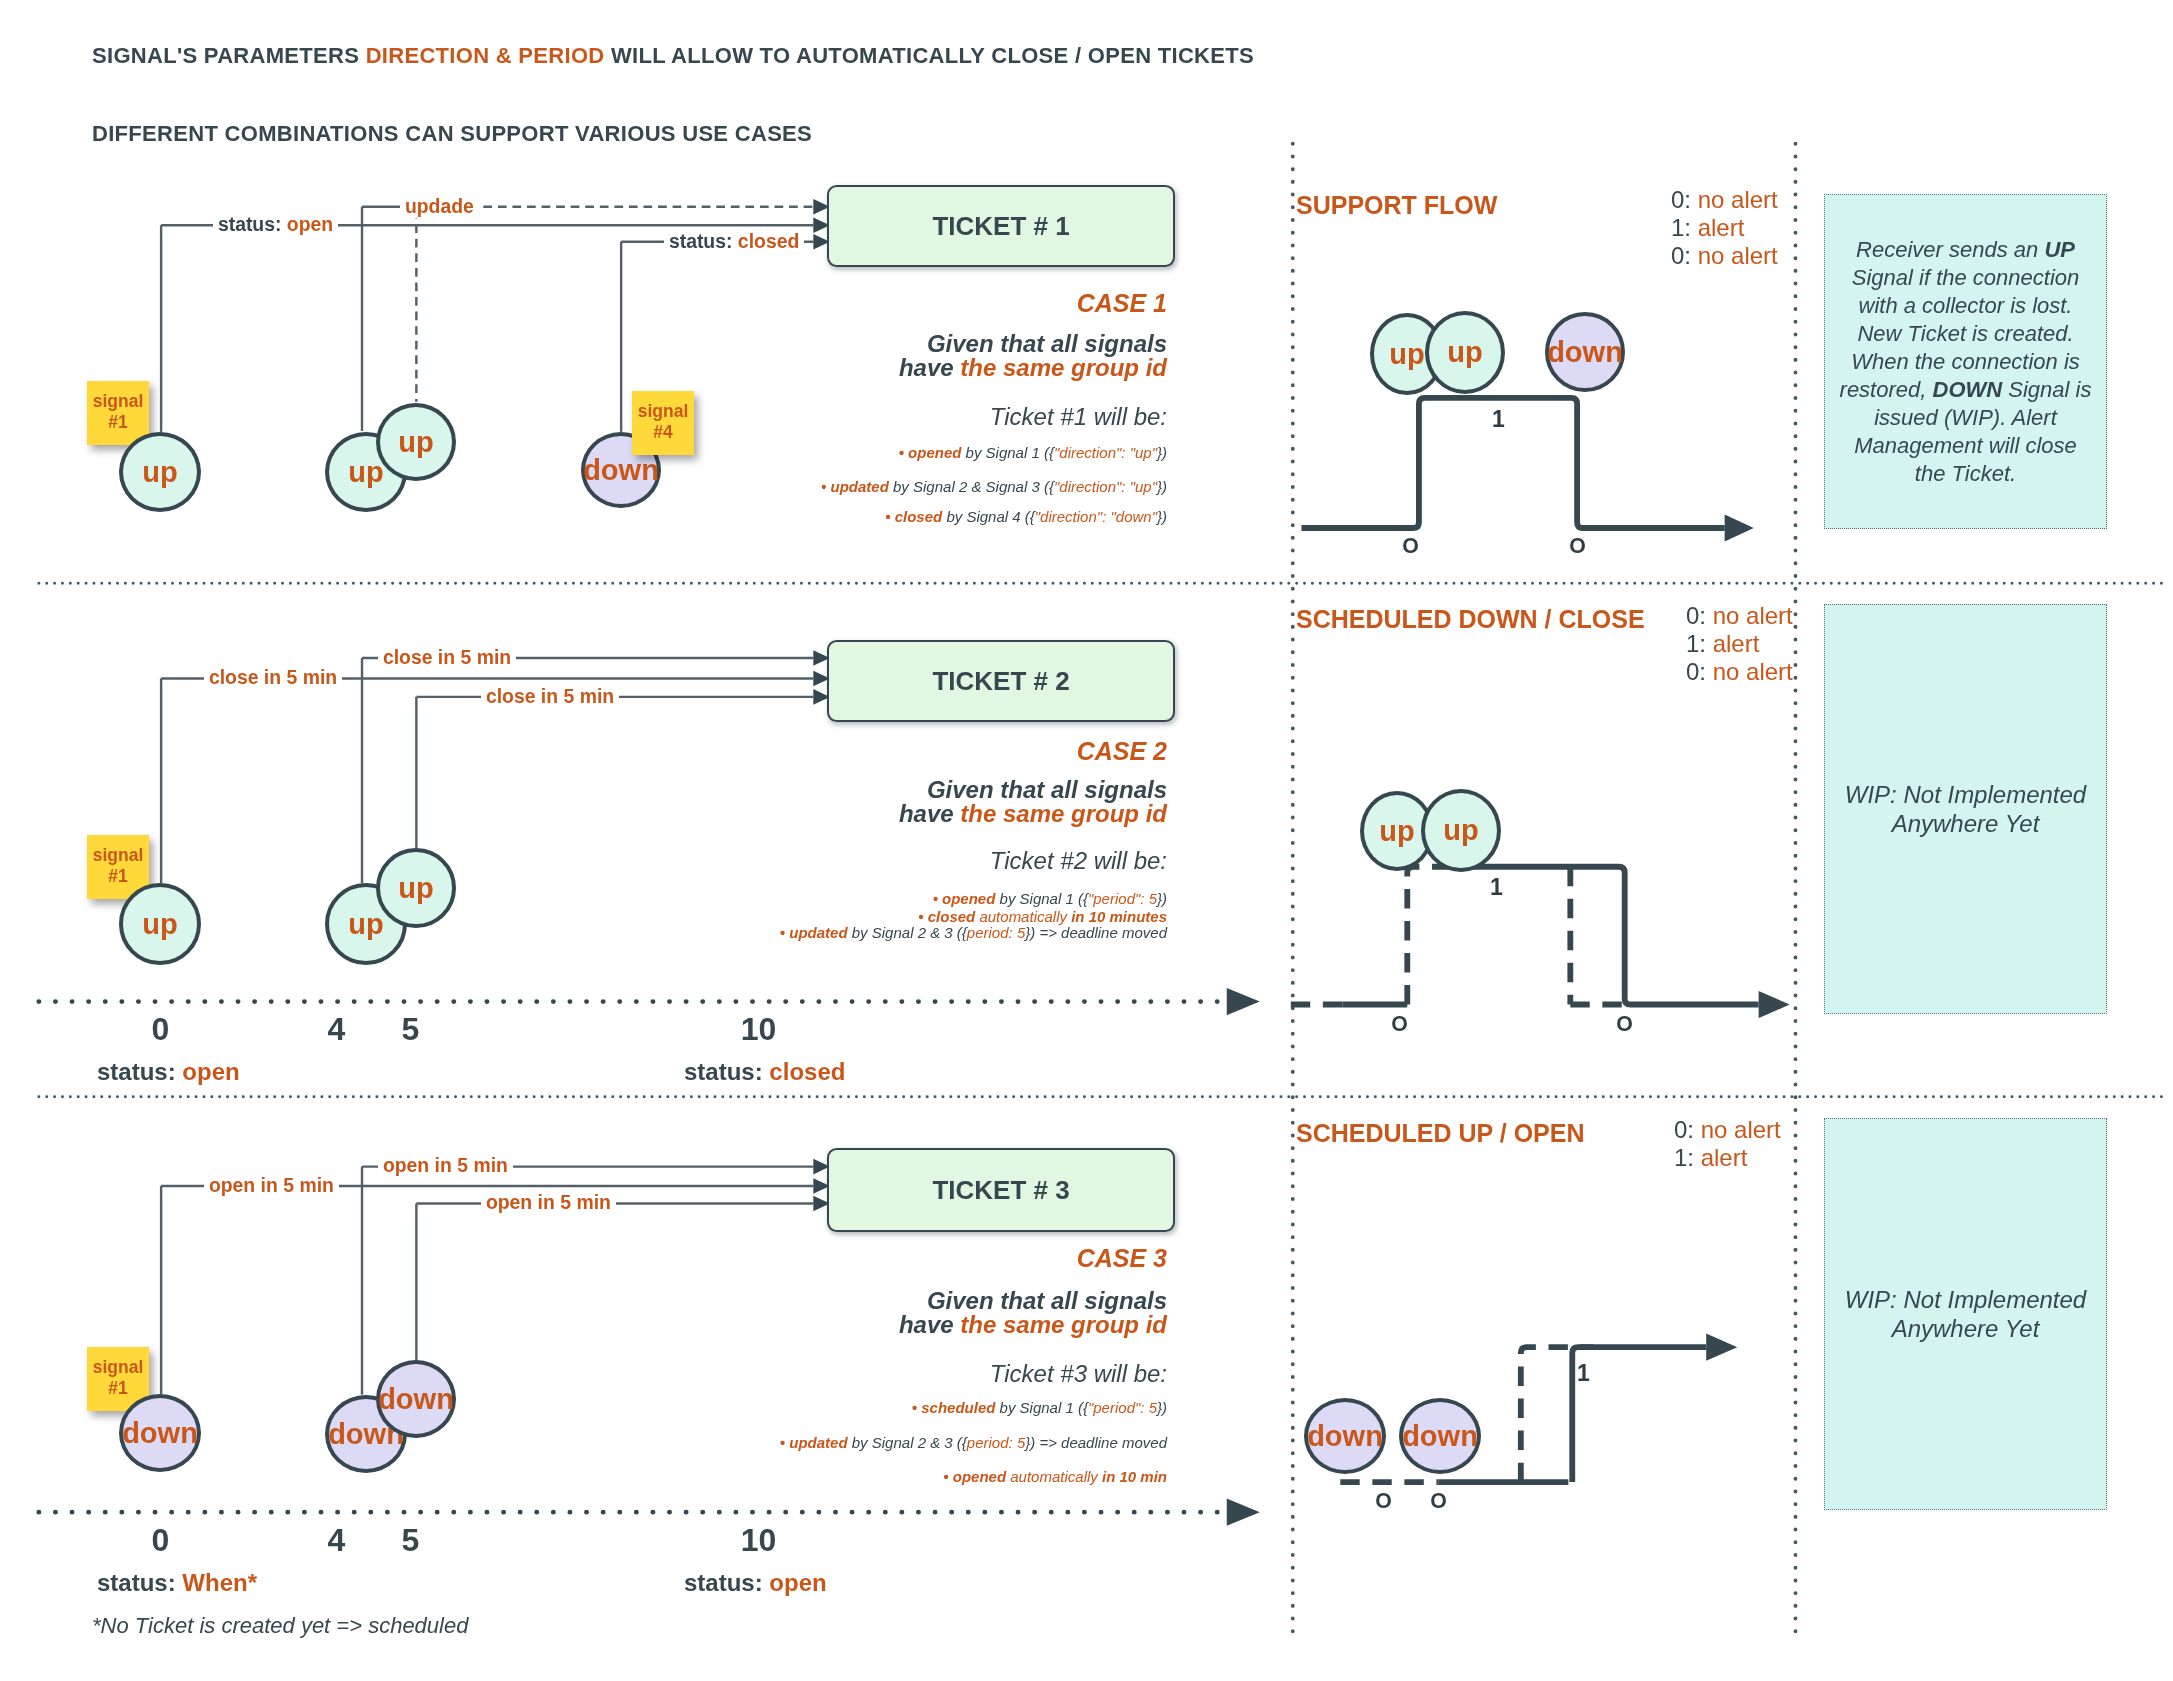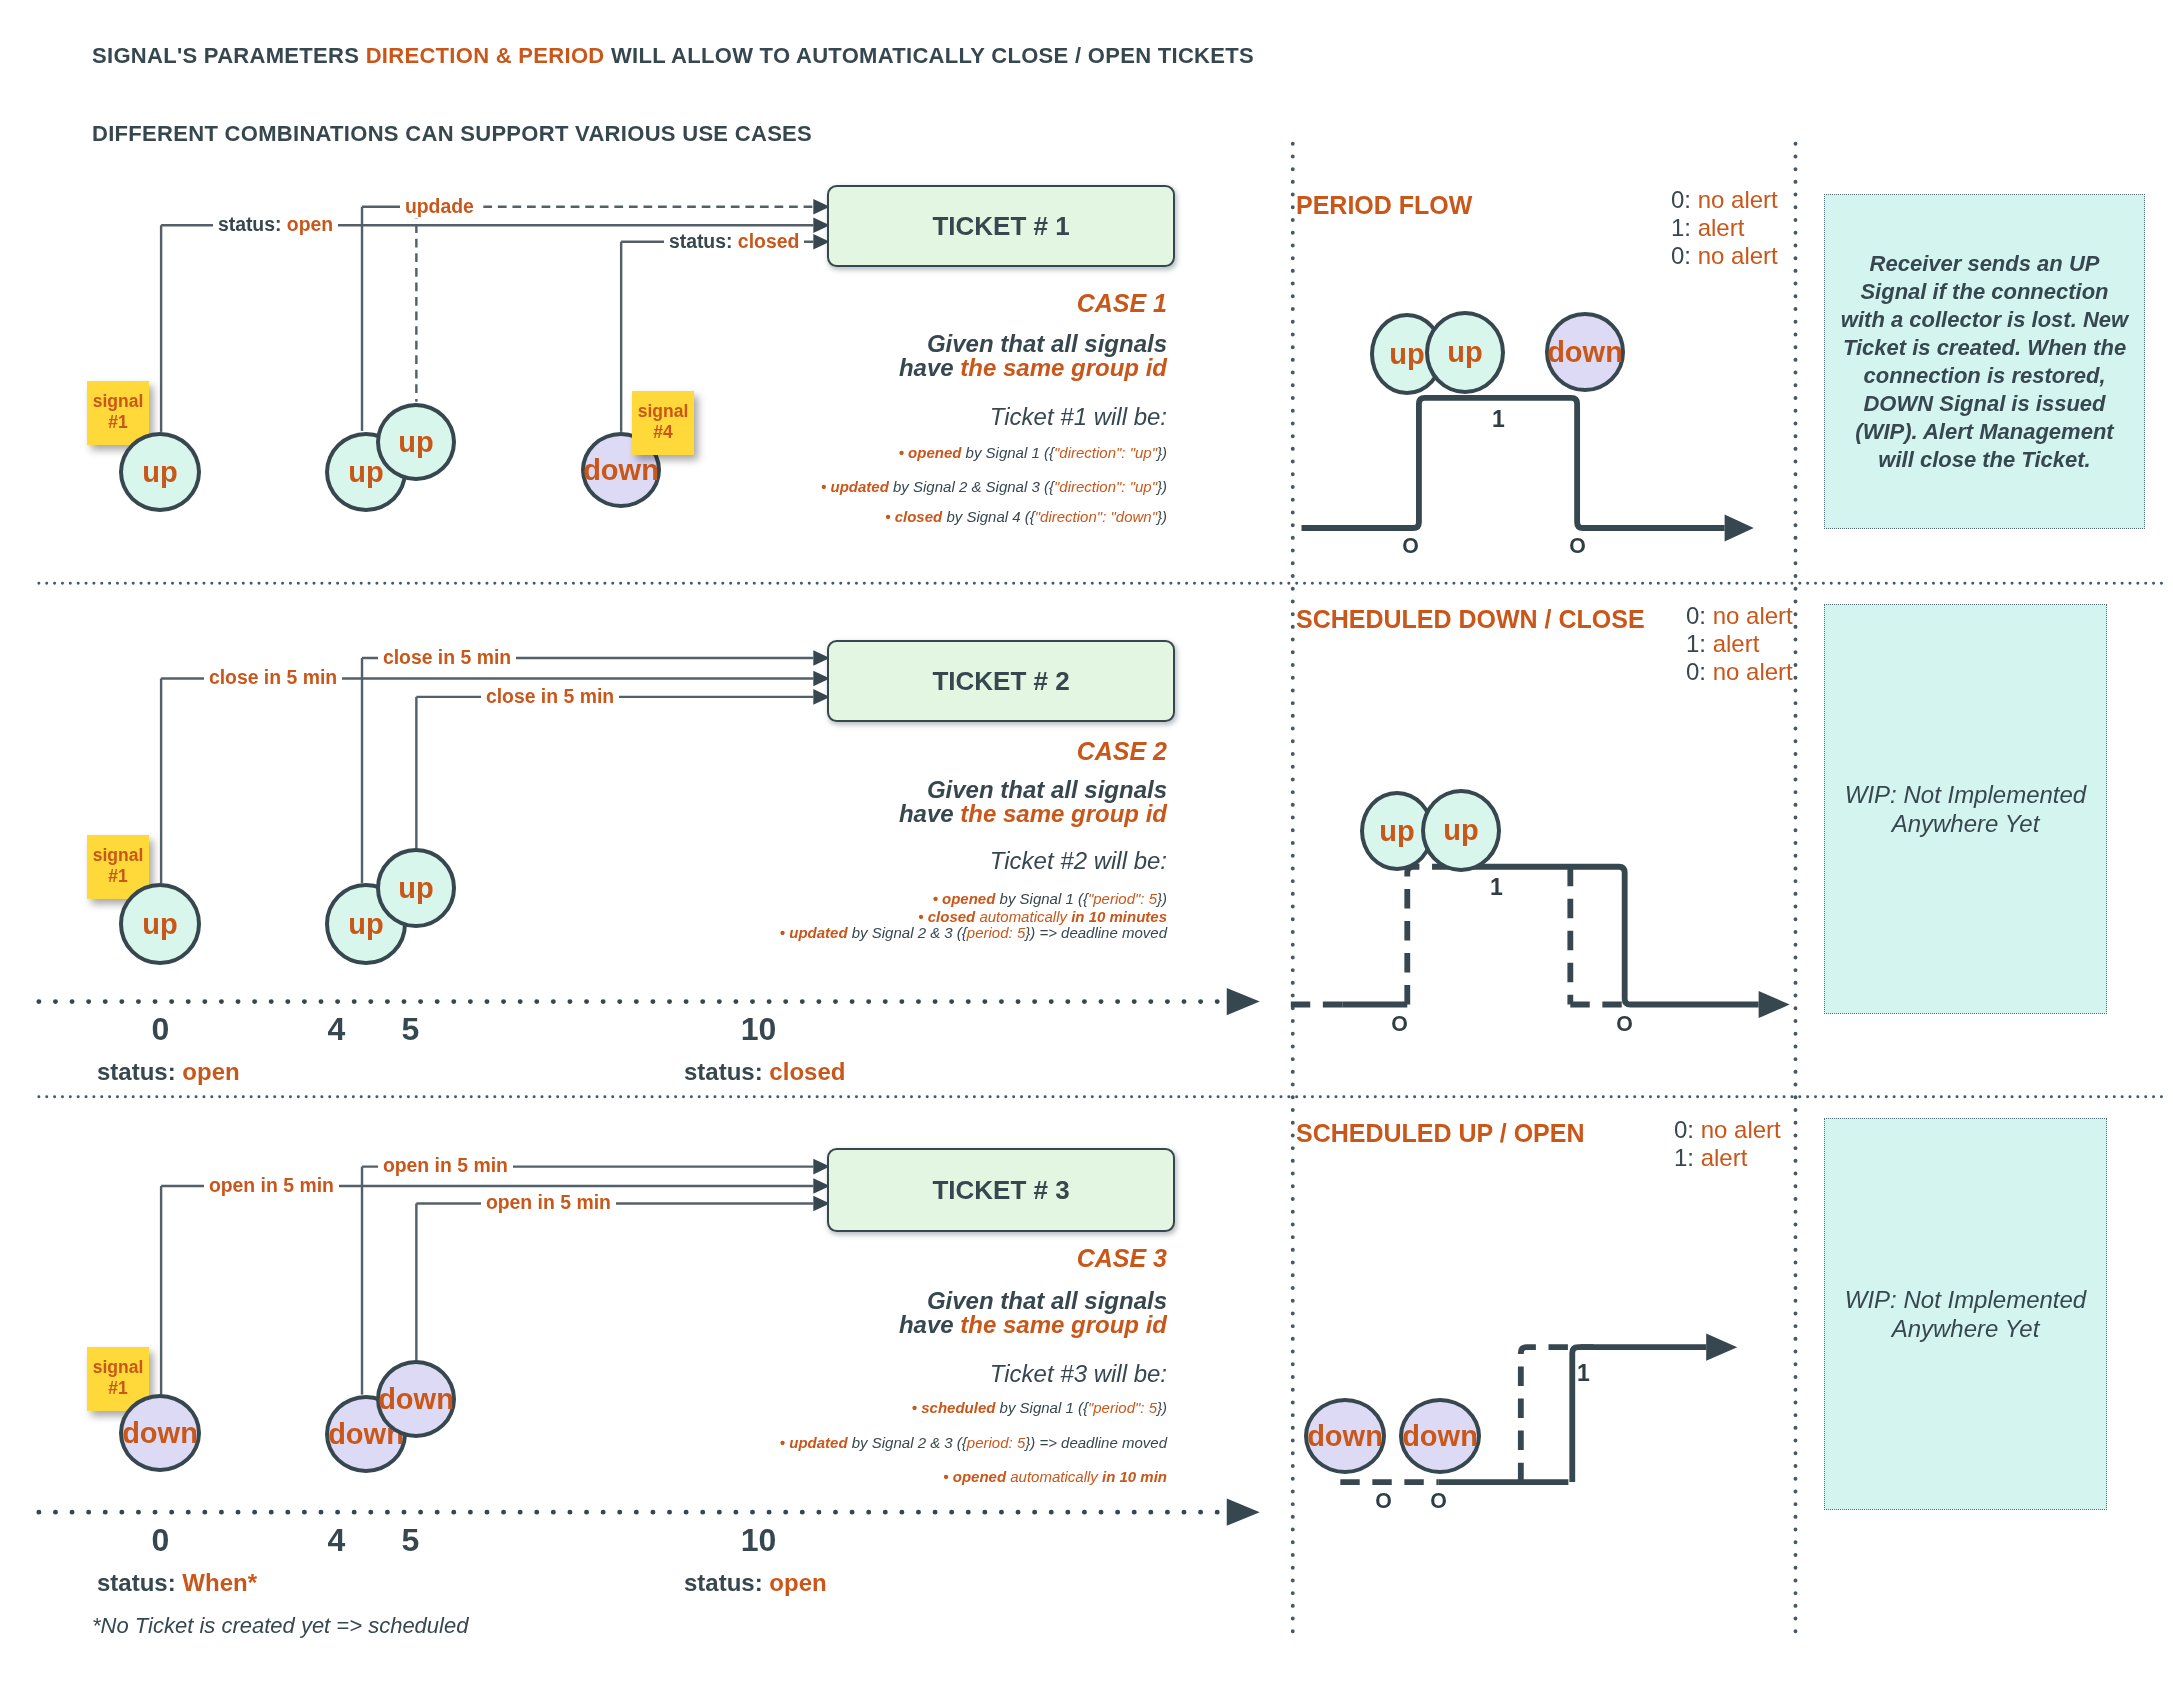--- a/index.html
+++ b/index.html
@@ -148,34 +148,34 @@
   <div class="abs case-it case-title" style="right:1007px;top:289px;">CASE 1</div>
   <div class="abs case-it given" style="right:1007px;top:332px;">
     <div>Given that all signals</div>
     <div><span class="dk">have </span><span class="or">the same group id</span></div>
   </div>
   <div class="abs case-it willbe" style="right:1007px;top:403px;">Ticket #1 will be:</div>
   <div class="abs case-it bullet" style="right:1007px;top:444px;"><span class="ob">• opened</span><span class="dk"> by Signal 1 ({</span><span class="or">"direction": "up"</span><span class="dk">})</span><span class="ob"></span></div>
   <div class="abs case-it bullet" style="right:1007px;top:478px;"><span class="ob">• updated</span><span class="dk"> by Signal 2 &amp; Signal 3 ({</span><span class="or">"direction": "up"</span><span class="dk">})</span><span class="ob"></span></div>
   <div class="abs case-it bullet" style="right:1007px;top:508px;margin-left:22px;"><span class="ob">• closed</span><span class="dk"> by Signal 4 ({</span><span class="or">"direction": "down"</span><span class="dk">})</span><span class="ob"></span></div>
 
-  <div class="abs flow-title" style="left:1296px;top:191px;">PERIOD FLOW</div>
+  <div class="abs flow-title" style="left:1296px;top:191px;">SUPPORT FLOW</div>
   <div class="abs legend" style="left:1671px;top:186px;">
     <div><span class="dk">0:</span> <span class="or">no alert</span></div>
     <div><span class="dk">1:</span> <span class="or">alert</span></div>
     <div><span class="dk">0:</span> <span class="or">no alert</span></div>
   </div>
   <div class="abs circle" style="left:1370px;top:313px;width:74px;height:82px;">up</div>
   <div class="abs circle front" style="left:1425px;top:311px;width:80px;height:83px;">up</div>
   <div class="abs circle down" style="left:1545px;top:312px;width:80px;height:80px;">down</div>
   <div class="abs wl one" style="left:1485px;top:406px;">1</div>
   <div class="abs wl oh" style="left:1397px;top:534px;">O</div>
   <div class="abs wl oh" style="left:1564px;top:534px;">O</div>
 
-  <div class="abs note" style="left:1824px;top:194px;width:321px;height:335px;font-weight:bold;">
+  <div class="abs note" style="left:1824px;top:194px;width:283px;height:335px;">
     <div class="inner"><span>Receiver sends an </span><b>UP</b><span> Signal if the connection with a collector is lost. New Ticket is created. When the connection is restored, </span><b>DOWN</b><span> Signal is issued (WIP). Alert Management will close the Ticket.</span></div>
   </div>
 
   <div class="abs lbl" style="left:378px;top:658px;">close in 5 min</div>
   <div class="abs lbl" style="left:204px;top:678px;">close in 5 min</div>
   <div class="abs lbl" style="left:481px;top:697px;">close in 5 min</div>
 
   <div class="abs ticket" style="left:827px;top:640px;width:344px;height:78px;">TICKET # 2</div>
 
   <div class="abs sticky" style="left:87px;top:835px;">

